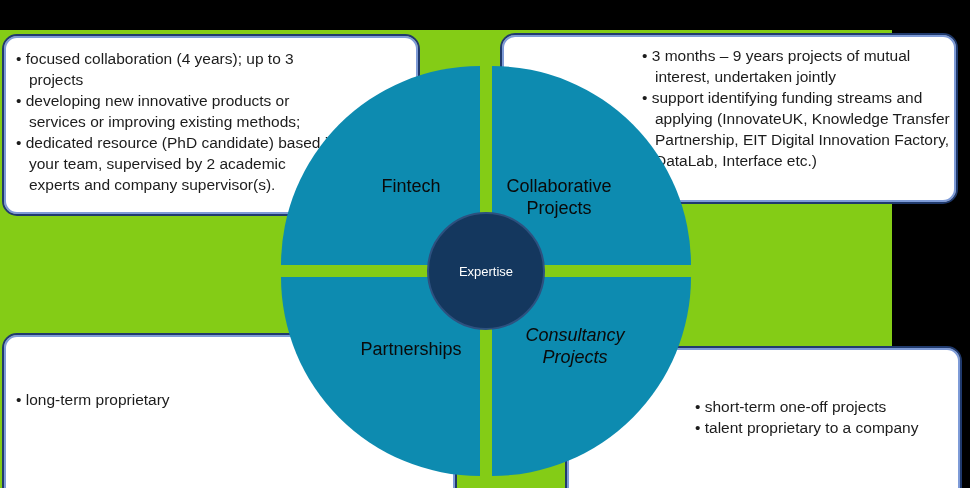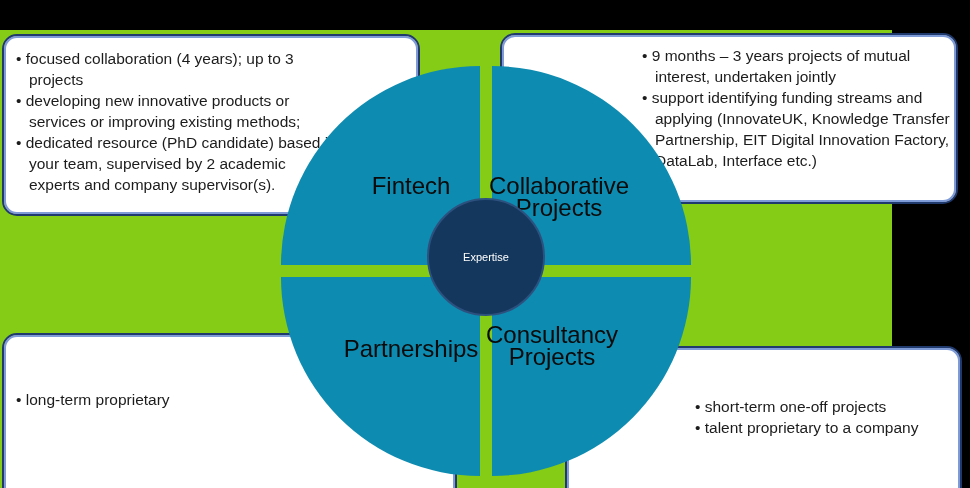--- a/index.html
+++ b/index.html
@@ -51,62 +51,62 @@
   .quad { position:absolute; width:199px; height:199px; background:#0d8bb0; }
   .quad-tl { left:0;     top:0;     border-radius:100% 0 0 0; }
   .quad-tr { left:211px; top:0;     border-radius:0 100% 0 0; }
   .quad-bl { left:0;     top:211px; border-radius:0 0 0 100%; }
   .quad-br { left:211px; top:211px; border-radius:0 0 100% 0; }
 
   .q-label {
     position:absolute;
     width:210px;
     text-align:center;
-    font-size:24px;
+    font-size:18px;
     line-height:22px;
     color:#0a0a0a;
     z-index:3;
   }
   .q-label span { display:block; white-space:pre; }
   .q-label-fintech      { left:25px;  top:109px; }
   .q-label-collab       { left:173px; top:109px; }
   .q-label-partnerships { left:25px;  top:272px; }
-  .q-label-consultancy  { left:166px; top:258px; }
+  .q-label-consultancy  { left:189px; top:258px;font-style:italic; }
 
   
   #hub {
     position:absolute;
-    left:146px; top:132px;
+    left:146px; top:146px;
     width:118px; height:118px;
     border-radius:50%;
     background:#14375e;
     border:2px solid #2d517f;
     box-sizing:border-box;
     display:flex; align-items:center; justify-content:center;
     color:#fff;
-    font-size:11px;
+    font-size:13px;
     z-index:4;
   }
 </style>
 </head>
 <body>
 
 <div id="stage">
 
   <div class="card card-tl">
     <ul class="bullets">
         <li>focused collaboration (4 years); up to 3 projects</li>
         <li>developing new innovative products or services or improving existing methods;</li>
         <li>dedicated resource (PhD candidate) based in your team, supervised by 2 academic experts and company supervisor(s).</li>
       </ul>
   </div>
 
   <div class="card card-tr">
     <ul class="bullets">
-        <li>9 months – 3 years projects of mutual interest, undertaken jointly</li>
+        <li>3 months – 9 years projects of mutual interest, undertaken jointly</li>
         <li>support identifying funding streams and applying (InnovateUK, Knowledge Transfer Partnership, EIT Digital Innovation Factory, DataLab, Interface etc.)</li>
       </ul>
   </div>
 
   <div class="card card-bl">
     <ul class="bullets">
         <li>long-term proprietary</li>
       </ul>
   </div>
 

